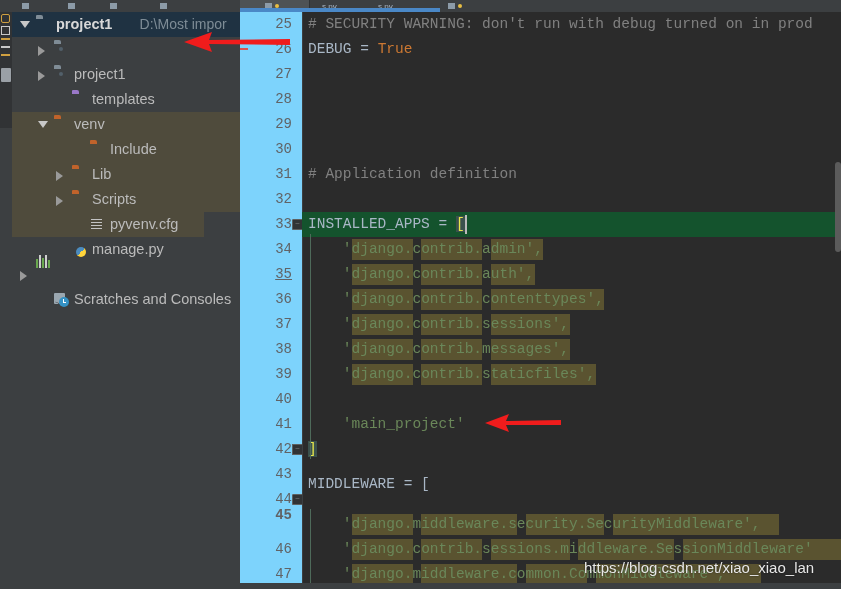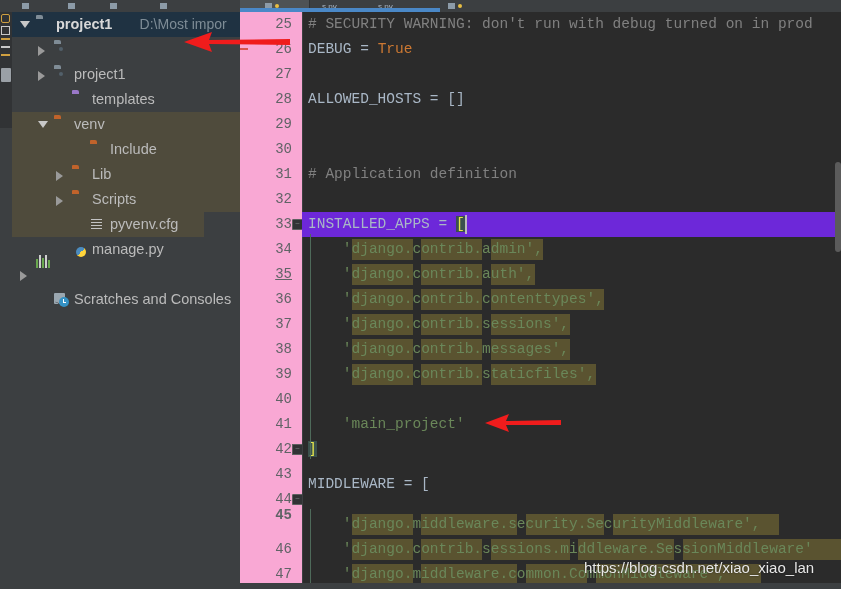--- a/index.html
+++ b/index.html
@@ -53,34 +53,34 @@
   .libico b { position:absolute; bottom:0; width:2px; display:block; }
   .scrico { position:relative; width:15px; height:14px; }
   .scrico .pg { position:absolute; left:0; top:0; width:11px; height:11px; background:#9aa7b0; border-radius:1px; }
   .scrico .pg:after { content:">"; position:absolute; left:1px; top:-2px; font-size:8px; color:#3c3f41; font-family:"Liberation Mono",monospace; }
   .scrico .clk { position:absolute; left:5px; top:4px; width:10px; height:10px; border-radius:50%; background:#3592c4; }
   .scrico .clk:after { content:""; position:absolute; left:4px; top:2px; width:1px; height:4px; background:#fff; }
   .scrico .clk:before { content:""; position:absolute; left:4px; top:5px; width:3px; height:1px; background:#fff; }
 
   
   .editor { position:absolute; left:240px; top:12px; width:601px; height:577px; background:#2b2b2b; overflow:hidden; }
-  .gutter { position:absolute; left:0; top:0; width:62px; height:577px; background:#f9a8d4; }
+  .gutter { position:absolute; left:0; top:0; width:62px; height:577px; background:#7dd3fc; }
   .gnum { position:absolute; right:10px; width:52px; text-align:right; color:#606366;
           font-family:"Liberation Mono", monospace; font-size:14px; height:25px; line-height:25px; }
   .gmark { position:absolute; left:0; width:8px; height:2px; background:#d9534f; }
   .fold-mark { position:absolute; left:52px; width:11px; height:11px; border:1px solid #5e6060; color:#6f7273;
                font-family:"Liberation Mono",monospace; font-size:9px; line-height:9px; text-align:center; background:#313335; }
   .fold-mark.top { border-radius:1px 1px 0 0; }
   .vline { position:absolute; left:62px; top:0; width:1px; height:577px; background:#3c3f41; }
   .indentline { position:absolute; width:1px; background:#4e6a5a; }
 
   .code { position:absolute; left:62px; top:0; width:539px; height:577px; }
   .cline { position:absolute; left:0; width:539px; height:25px; line-height:25px; white-space:pre;
            font-family:"Liberation Mono", monospace; font-size:14.5px; color:#a9b7c6; }
-  .cline.cur { background:#6d28d9; }
+  .cline.cur { background:#14532d; }
   .hl { position:absolute; height:21px; top:2px; background:#5a5330; }
   .tok { position:relative; }
   .c-com  { color:#808080; }
   .c-kw   { color:#cc7832; }
   .c-str  { color:#6a8759; }
   .c-id   { color:#a9b7c6; }
   .c-brk  { color:#e8e84b; background:#3b514d; }
   .caret  { position:absolute; width:2px; height:19px; background:#bbbbbb; top:3px; }
 
   
@@ -223,21 +223,20 @@
         <div class="fold-mark top" style="top: 482px;">–</div>
         <div class="gnum" style="top: 491px; font-weight: bold;">45</div>
         <div class="gnum" style="top: 525px;">46</div>
         <div class="gnum" style="top: 550px;">47</div>
       </div>
     <div class="vline"></div>
     <div class="code" id="code">
         <div class="cline" style="top: 0px;"><span class="tok" style="padding-left: 6px;"><span class="c-com"># SECURITY WARNING: don't run with debug turned on in prod</span></span></div>
         <div class="cline" style="top: 25px;"><span class="tok" style="padding-left: 6px;"><span class="c-id">DEBUG = </span><span class="c-kw">True</span></span></div>
         <div class="cline" style="top: 50px;"><span class="tok" style="padding-left: 6px;"></span></div>
-        <div class="cline" style="top: 75px;"><span class="tok" style="padding-left: 6px;"><span class="c-id">ALLOWED_HOSTS = []</span></span></div>
         <div class="cline" style="top: 100px;"><span class="tok" style="padding-left: 6px;"></span></div>
         <div class="cline" style="top: 125px;"><span class="tok" style="padding-left: 6px;"></span></div>
         <div class="cline" style="top: 150px;"><span class="tok" style="padding-left: 6px;"><span class="c-com"># Application definition</span></span></div>
         <div class="cline" style="top: 175px;"><span class="tok" style="padding-left: 6px;"></span></div>
         <div class="cline cur" style="top: 200px;"><span class="tok" style="padding-left: 6px;"><span class="c-id">INSTALLED_APPS = </span><span class="c-brk">[</span></span><span class="caret" style="left: 162.96px;"></span></div>
         <div class="cline" style="top: 225px;"><span class="hl" style="left: 49.6px; width: 61.04px;"></span><span class="hl" style="left: 119.36px; width: 61.04px;"></span><span class="hl" style="left: 189.12px; width: 52.32px;"></span><span class="tok" style="padding-left: 6px;"><span class="c-str">    '</span><span class="c-str">django.contrib.admin</span><span class="c-str">',</span></span></div>
         <div class="cline" style="top: 250px;"><span class="hl" style="left: 49.6px; width: 61.04px;"></span><span class="hl" style="left: 119.36px; width: 61.04px;"></span><span class="hl" style="left: 189.12px; width: 43.6px;"></span><span class="tok" style="padding-left: 6px;"><span class="c-str">    '</span><span class="c-str">django.contrib.auth</span><span class="c-str">',</span></span></div>
         <div class="cline" style="top: 275px;"><span class="hl" style="left: 49.6px; width: 61.04px;"></span><span class="hl" style="left: 119.36px; width: 61.04px;"></span><span class="hl" style="left: 189.12px; width: 113.36px;"></span><span class="tok" style="padding-left: 6px;"><span class="c-str">    '</span><span class="c-str">django.contrib.contenttypes</span><span class="c-str">',</span></span></div>
         <div class="cline" style="top: 300px;"><span class="hl" style="left: 49.6px; width: 61.04px;"></span><span class="hl" style="left: 119.36px; width: 61.04px;"></span><span class="hl" style="left: 189.12px; width: 78.48px;"></span><span class="tok" style="padding-left: 6px;"><span class="c-str">    '</span><span class="c-str">django.contrib.sessions</span><span class="c-str">',</span></span></div>
         <div class="cline" style="top: 325px;"><span class="hl" style="left: 49.6px; width: 61.04px;"></span><span class="hl" style="left: 119.36px; width: 61.04px;"></span><span class="hl" style="left: 189.12px; width: 78.48px;"></span><span class="tok" style="padding-left: 6px;"><span class="c-str">    '</span><span class="c-str">django.contrib.messages</span><span class="c-str">',</span></span></div>

